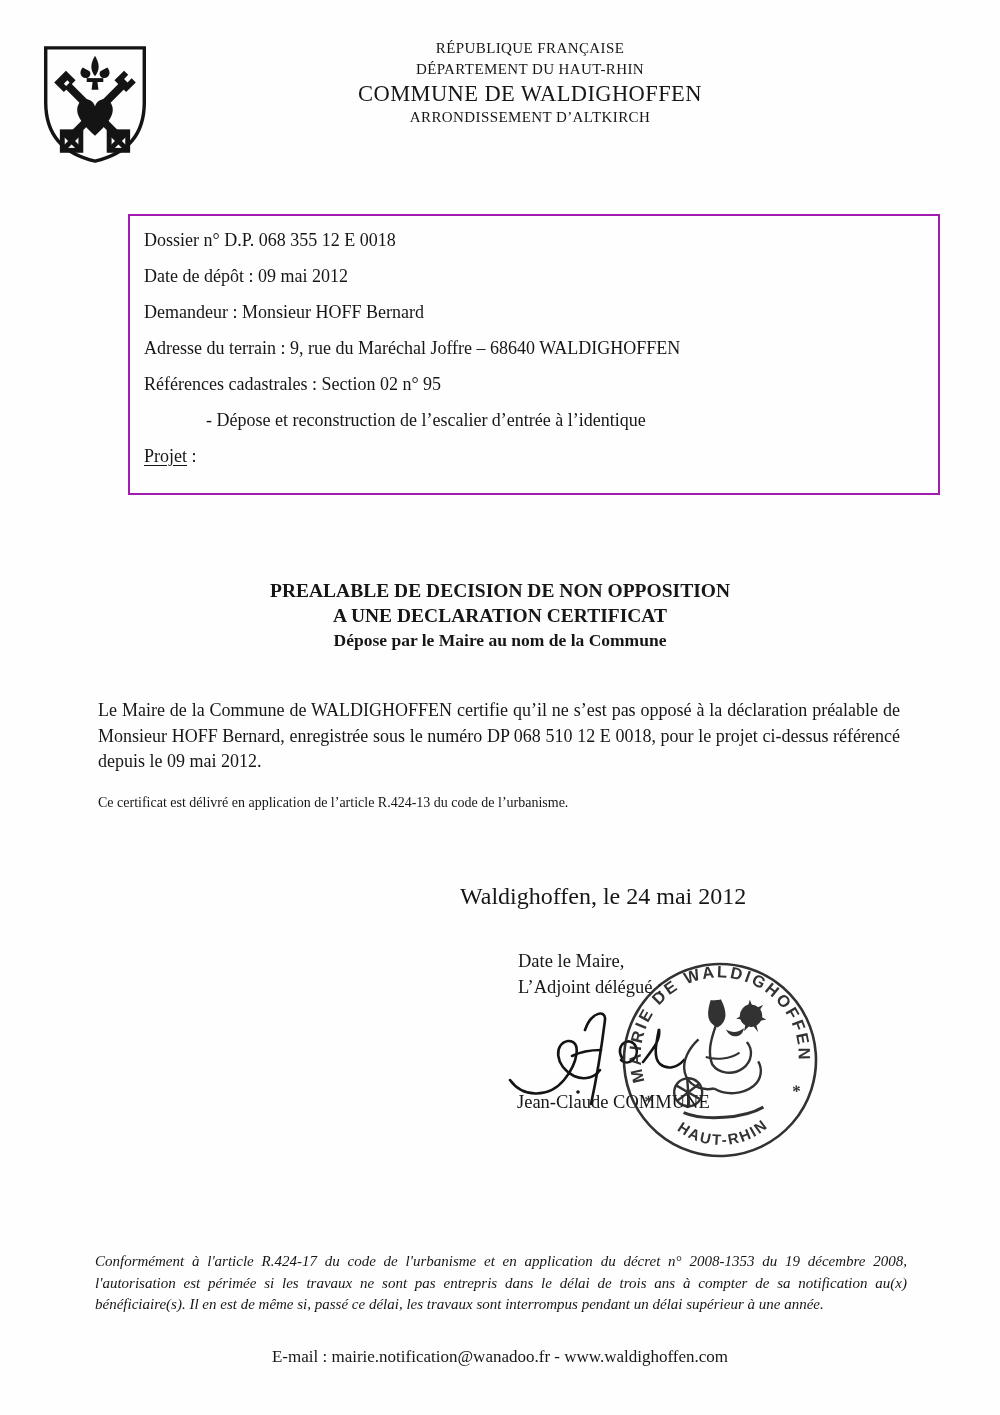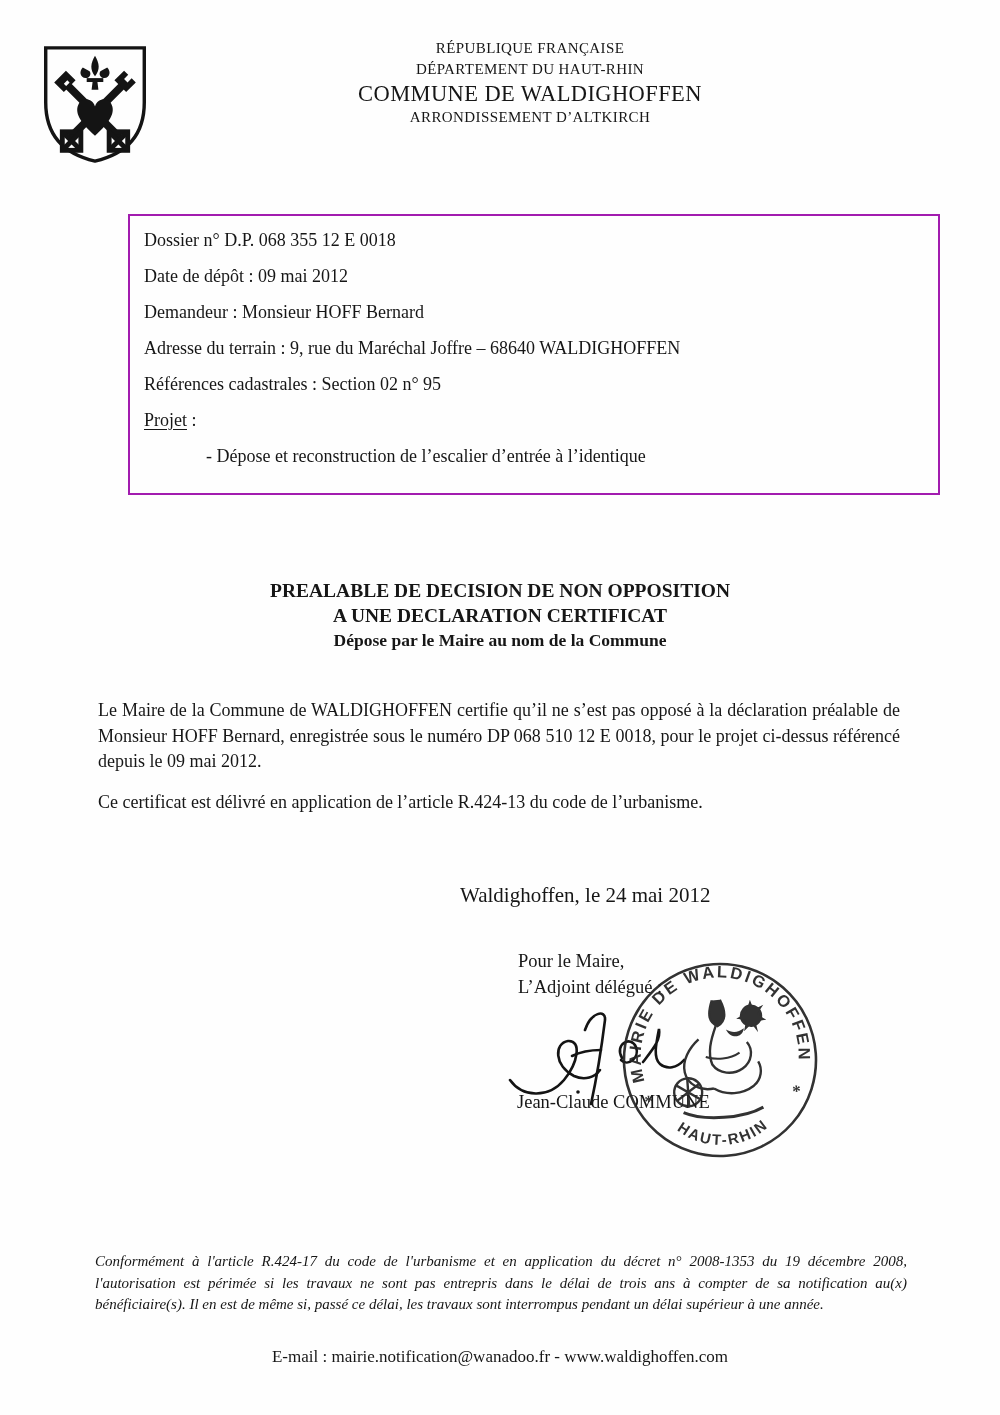--- a/index.html
+++ b/index.html
@@ -26,23 +26,23 @@
   }
   .dossier-row{line-height:36px;white-space:nowrap;}
   .projet-label{text-decoration:underline;text-underline-offset:3px;}
   .projet-item{padding-left:62px;}
   
   .cert-title{position:absolute;left:0;top:578px;width:1000px;text-align:center;font-weight:bold;}
   .title-l1,.title-l2{font-size:19.5px;line-height:25px;}
   .title-l3{font-size:17.5px;line-height:25px;}
   
   .body-par1{position:absolute;left:98px;top:698px;width:802px;font-size:18px;line-height:25.5px;text-align:justify;margin:0;}
-  .body-par2{position:absolute;left:98px;top:790px;width:802px;font-size:18px;line-height:25px;margin:0;}
+  .body-par2{position:absolute;left:98px;top:790px;width:802px;font-size:14px;line-height:25px;margin:0;}
   
-  .date-line{position:absolute;left:460px;top:883px;font-size:21px;}
+  .date-line{position:absolute;left:460px;top:883px;font-size:24px;}
   .sig-intro{position:absolute;left:518px;top:948px;font-size:18.5px;line-height:26px;}
   .signature-svg{position:absolute;left:502px;top:1000px;width:214px;height:122px;z-index:2;}
   .stamp-svg{position:absolute;left:620px;top:960px;width:200px;height:200px;z-index:3;opacity:.93;transform:rotate(-4deg);}
   .sig-name{position:absolute;left:517px;top:1092px;font-size:18.5px;z-index:1;}
   
   .legal-notice{
     position:absolute;left:95px;top:1251px;width:812px;
     font-size:15px;font-style:italic;line-height:21.5px;
     text-align:justify;margin:0;
   }
@@ -89,37 +89,37 @@
     <div class="hdr-l3">COMMUNE DE WALDIGHOFFEN</div>
     <div class="hdr-l4">ARRONDISSEMENT D’ALTKIRCH</div>
   </div>
 
   <div class="dossier-box">
     <div class="dossier-row">Dossier n° D.P. 068 355 12 E 0018</div>
     <div class="dossier-row">Date de dépôt : 09 mai 2012</div>
     <div class="dossier-row">Demandeur : Monsieur HOFF Bernard</div>
     <div class="dossier-row">Adresse du terrain : 9, rue du Maréchal Joffre – 68640 WALDIGHOFFEN</div>
     <div class="dossier-row">Références cadastrales : Section 02 n° 95</div>
+    <div class="dossier-row projet-item">- Dépose et reconstruction de l’escalier d’entrée à l’identique</div>
     <div class="dossier-row"><span class="projet-label">Projet</span><span> :</span></div>
-    <div class="dossier-row projet-item">- Dépose et reconstruction de l’escalier d’entrée à l’identique</div>
   </div>
 
   <div class="cert-title">
     <div class="title-l1">PREALABLE DE DECISION DE NON OPPOSITION</div>
     <div class="title-l2">A UNE DECLARATION CERTIFICAT</div>
     <div class="title-l3">Dépose par le Maire au nom de la Commune</div>
   </div>
 
   <p class="body-par1">Le Maire de la Commune de WALDIGHOFFEN certifie qu’il ne s’est pas opposé à la déclaration préalable de Monsieur HOFF Bernard, enregistrée sous le numéro DP 068 510 12 E 0018, pour le projet ci-dessus référencé depuis le 09 mai 2012.</p>
   <p class="body-par2">Ce certificat est délivré en application de l’article R.424-13 du code de l’urbanisme.</p>
 
   <div class="date-line">Waldighoffen, le 24 mai 2012</div>
 
   <div class="sig-intro">
-    <div>Pour le Maire,</div>
+    <div>Date le Maire,</div>
     <div>L’Adjoint délégué :</div>
   </div>
 
   <svg class="signature-svg" viewBox="0 0 214 122" xmlns="http://www.w3.org/2000/svg">
     <g fill="none" stroke="#141414" stroke-width="2.6" stroke-linecap="round">
       <path d="M8 80 C20 97 46 99 62 80 C76 63 80 40 66 41 C52 43 52 66 72 76 C83 81 93 77 98 70"></path>
       <path d="M83 30 C89 12 104 9 103 20 C101 36 96 72 89 104"></path>
       <path d="M70 56 C78 52 90 50 99 50"></path>
       <path d="M120 58 C112 44 129 35 134 47 C138 58 126 67 119 60"></path>
       <path d="M141 62 C151 49 159 40 157 29 C154 44 151 58 158 64 C165 70 175 68 182 60"></path>

